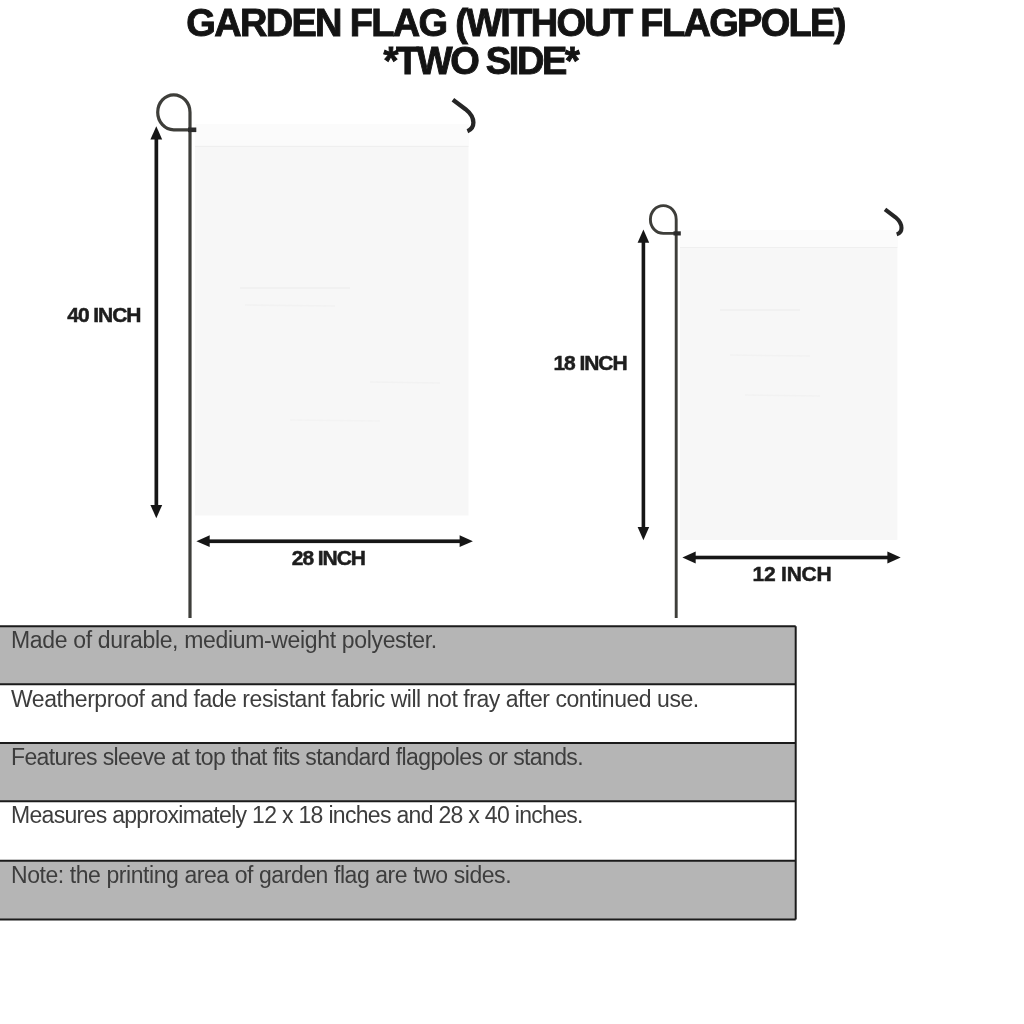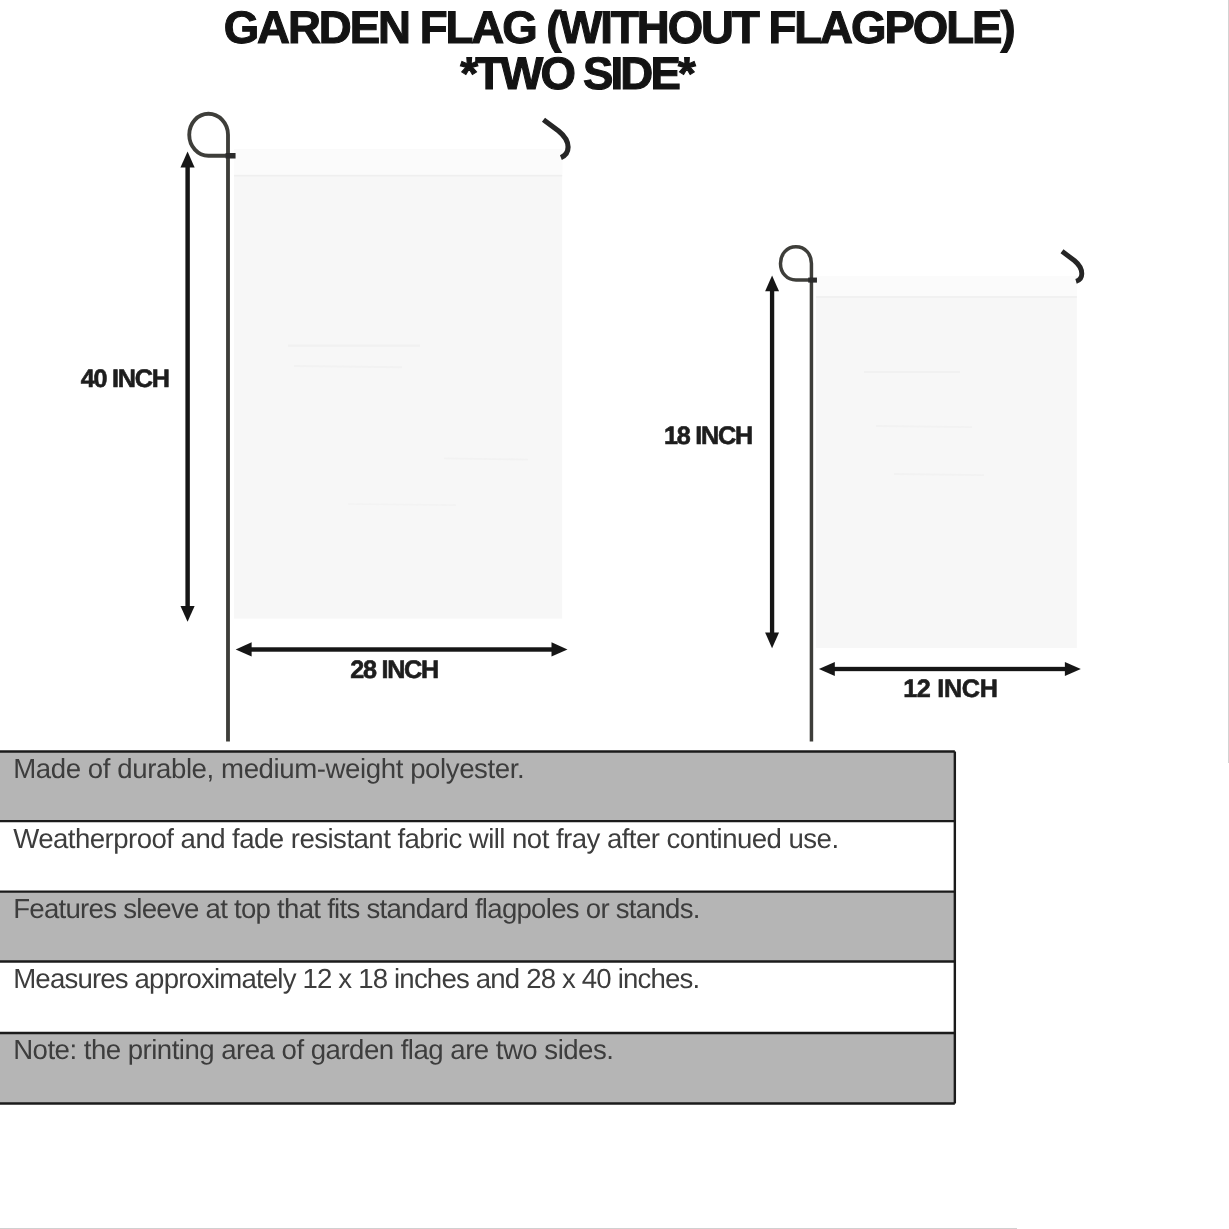--- a/index.html
+++ b/index.html
@@ -1,16 +1,16 @@
 <!DOCTYPE html>
 <html><head>
 <meta charset="utf-8">
 <style>
   html,body{margin:0;padding:0;background:#ffffff;}
-  .page{position:relative;width:1024px;height:1024px;overflow:hidden;background:#737373;
+  .page{position:relative;width:1024px;height:1024px;overflow:hidden;background:#0369a1;
         font-family:"Liberation Sans", sans-serif;text-decoration:underline;}
   svg text{font-family:"Liberation Sans", sans-serif;}
 </style>
 </head>
 <body>
 <div class="page">
 <svg width="1024" height="1024" viewBox="0 0 1024 1024" xmlns="http://www.w3.org/2000/svg">
 
   <rect x="0" y="0" width="1024" height="1024" fill="#ffffff"></rect>
 

